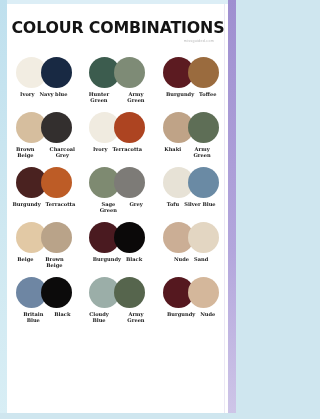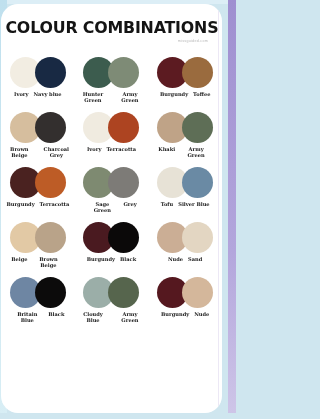--- a/index.html
+++ b/index.html
@@ -44,28 +44,27 @@
   .edge-bottom {
     position: absolute;
     left: 0; bottom: 0;
     width: 236px; height: 6px;
     background: #cfe6ef;
   }
 
   
   .card {
     position: absolute;
-    left: 1px;
+    left: 7px;
     top: 4px;
     width: 221px;
     height: 409px;
     background: #ffffff;
     box-sizing: border-box;
     overflow: hidden;
-    border-radius: 17px;
   }
 
   
   .card-inner-rule {
     position: absolute;
     right: 3px;
     top: 0;
     width: 1px;
     height: 100%;
     background: #ece8f5;

